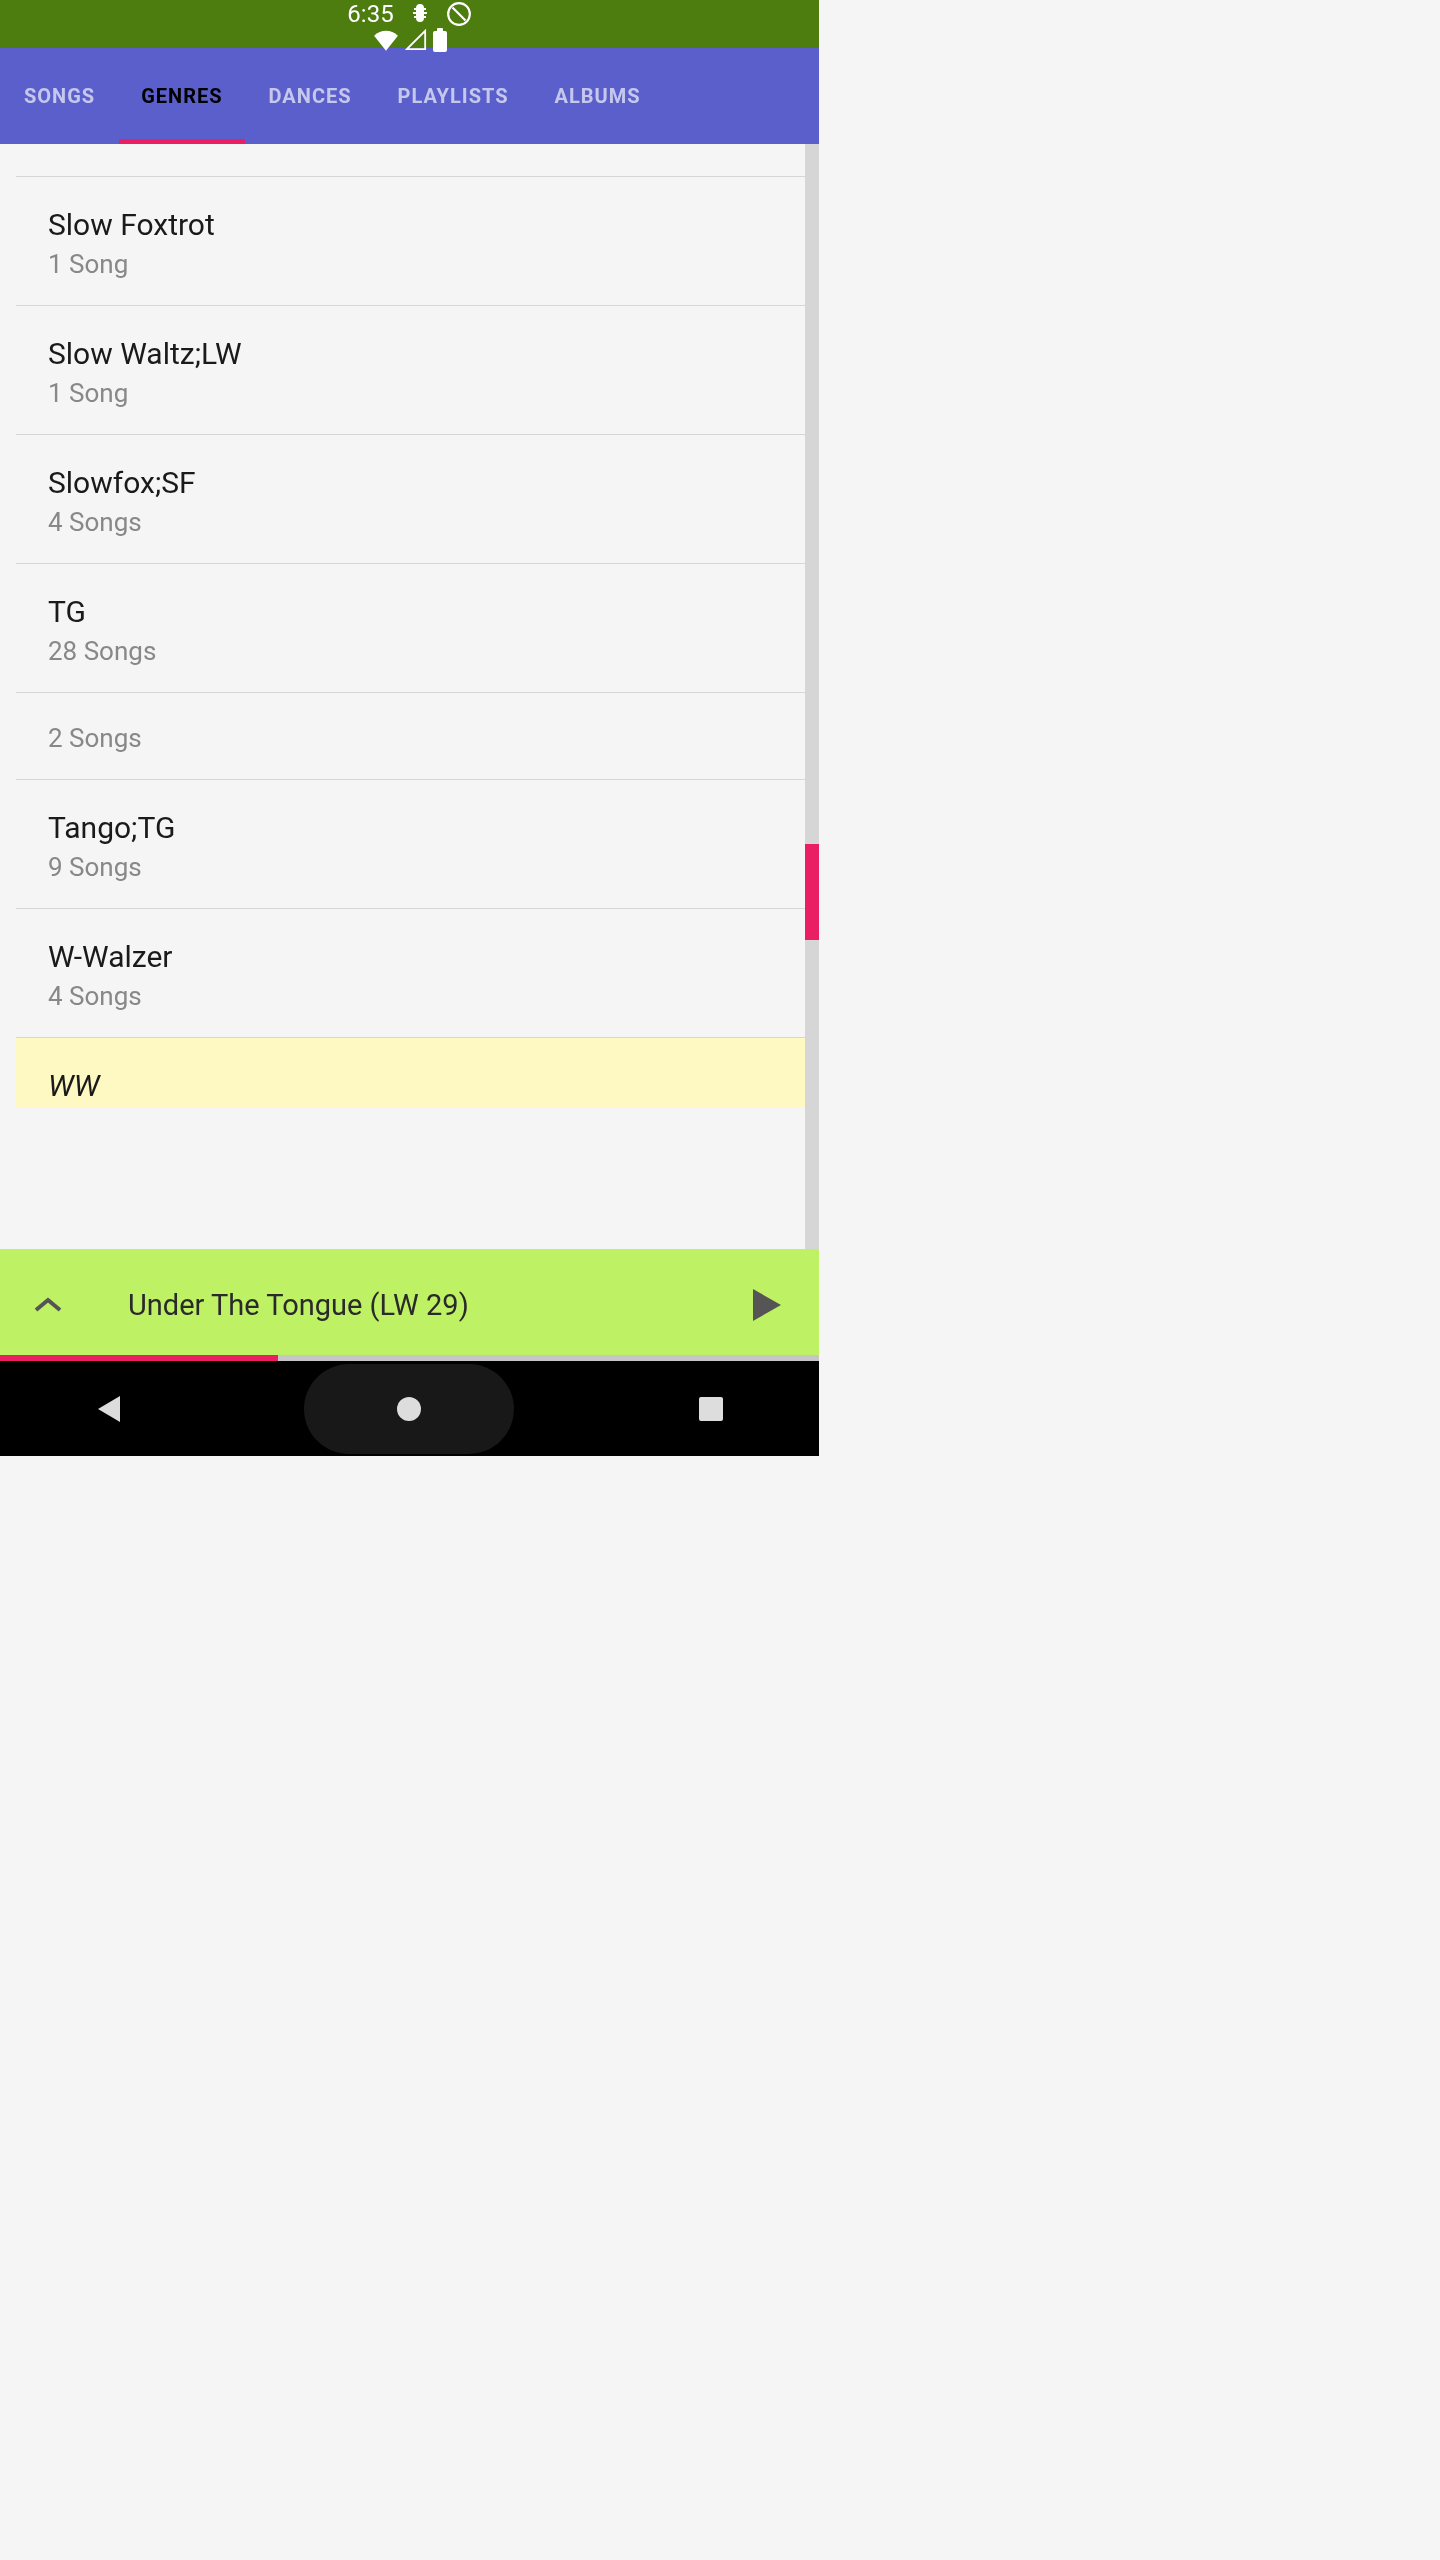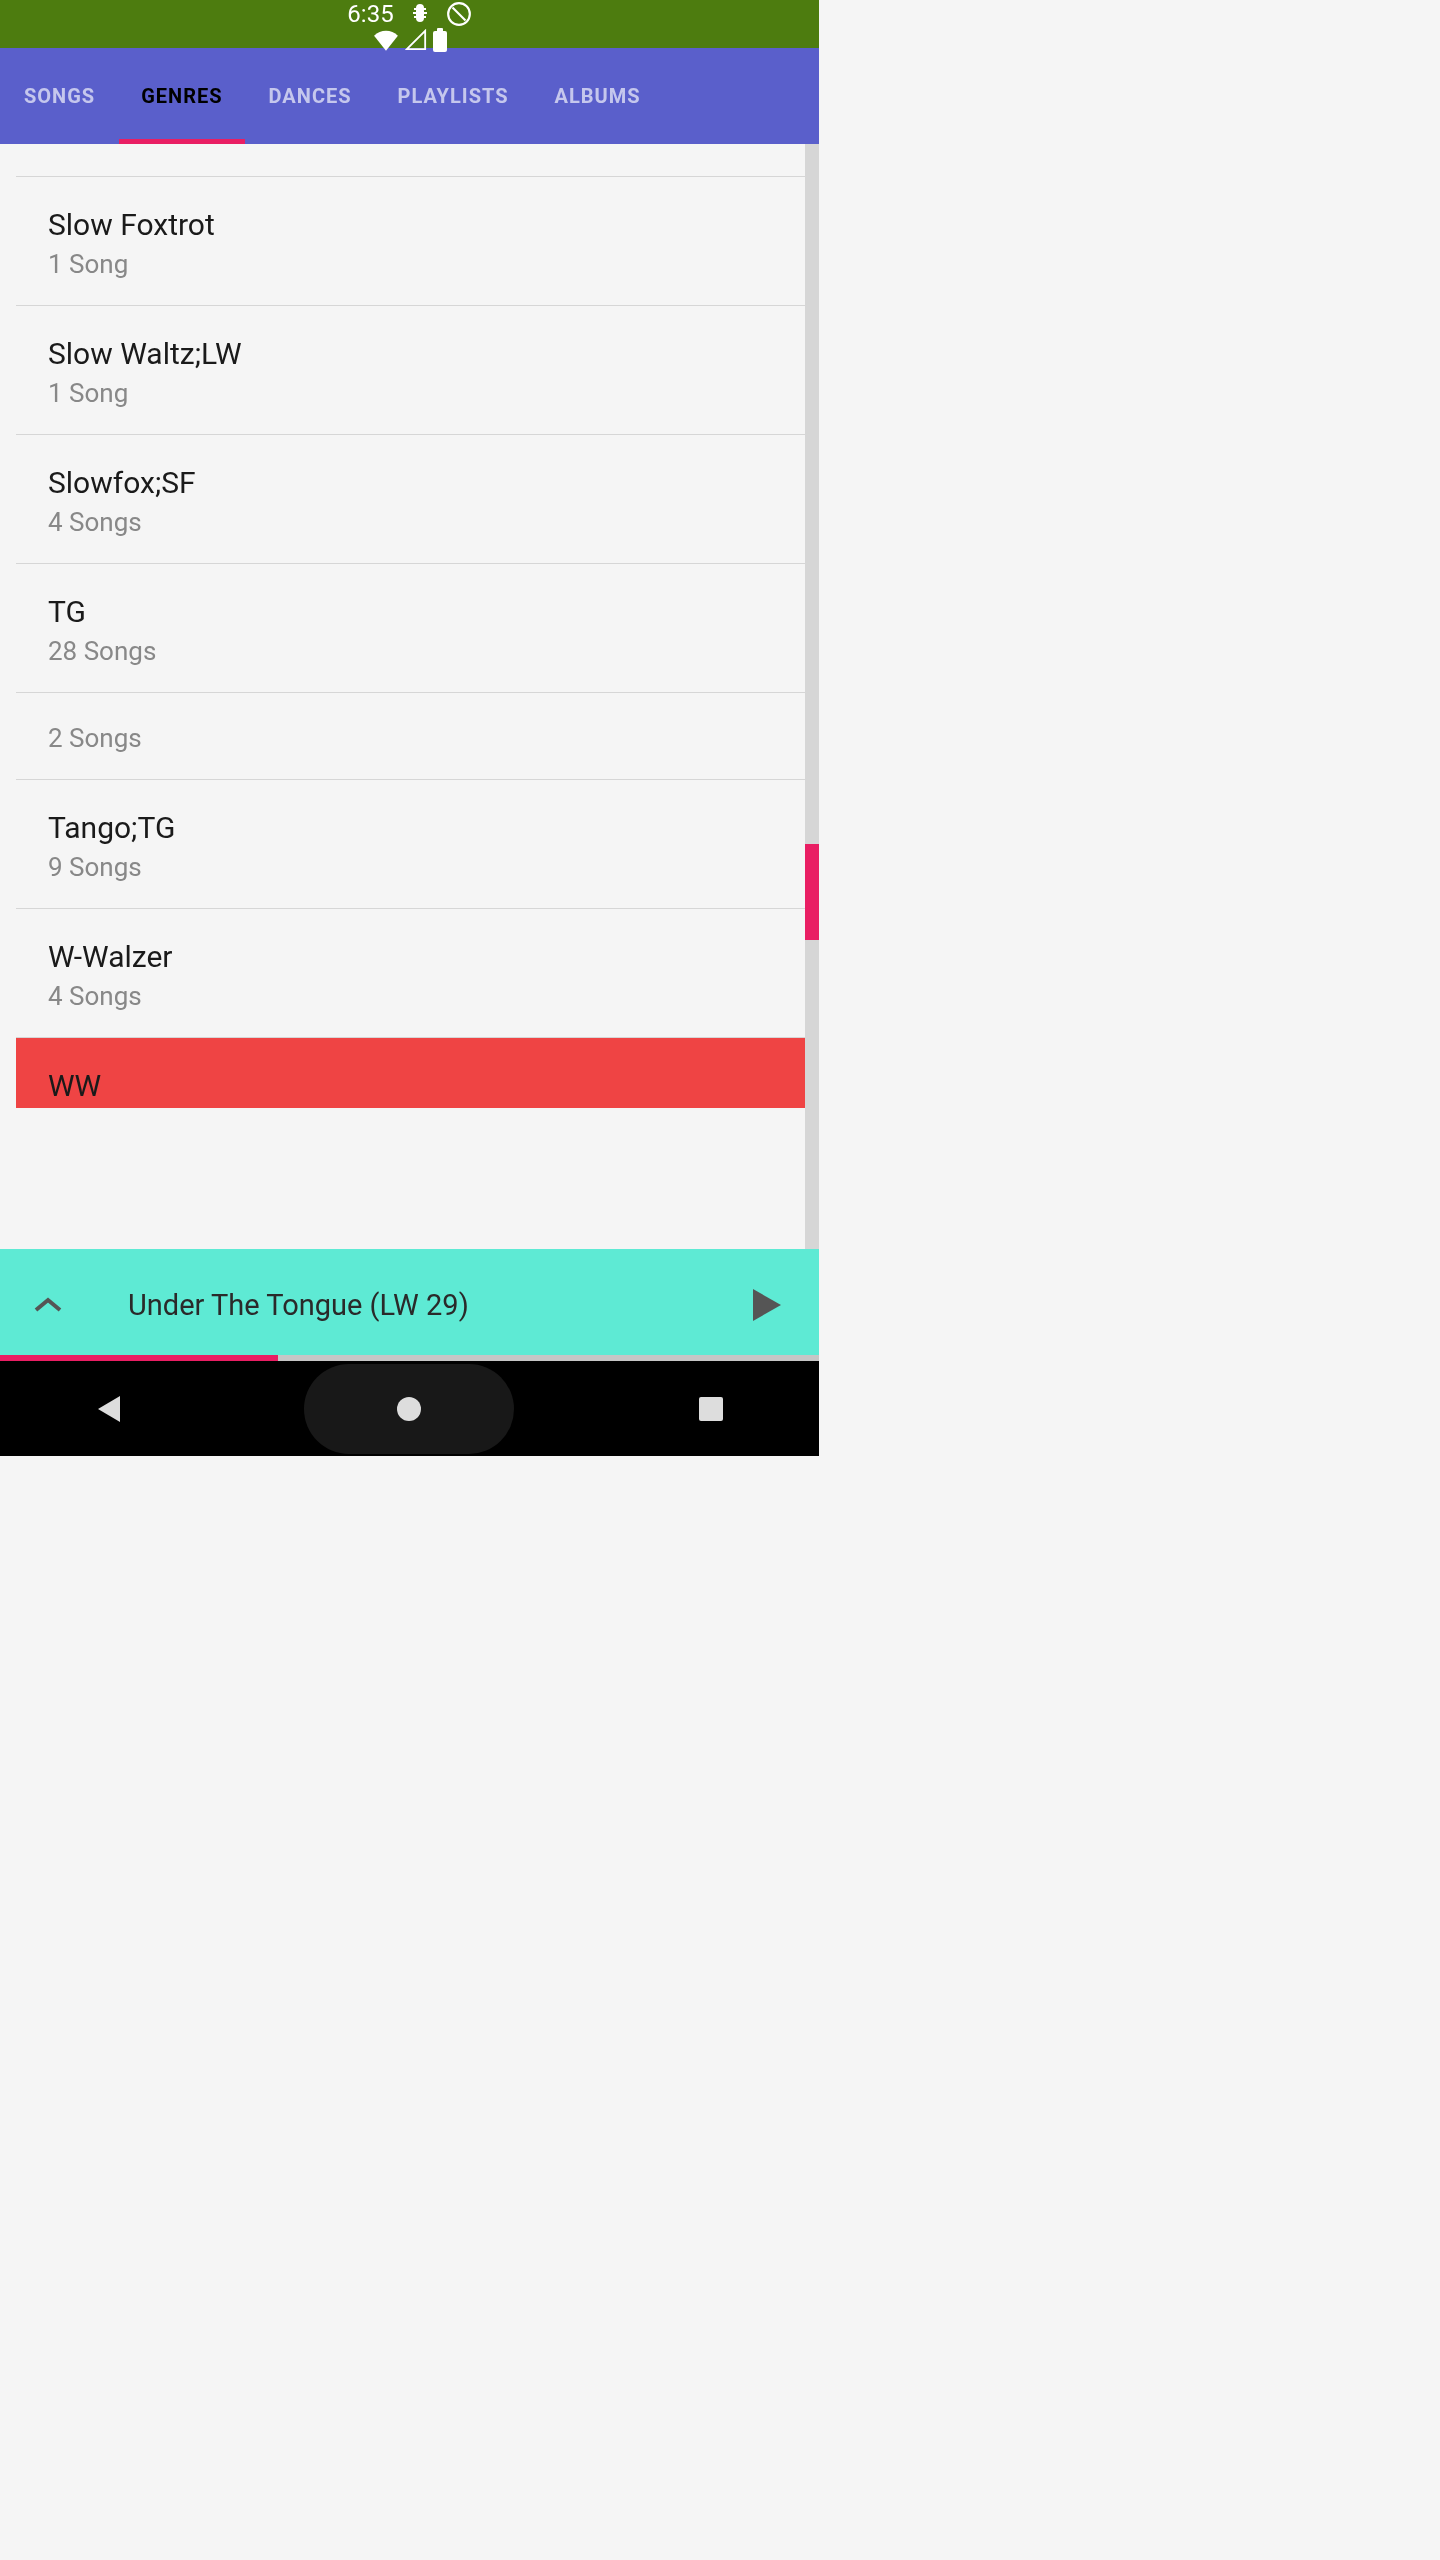--- a/index.html
+++ b/index.html
@@ -88,23 +88,24 @@
       line-height: 1.2;
       margin-bottom: 6px;
     }
     .item-subtitle {
       font-size: 26px;
       color: #888;
       font-weight: 400;
     }
     .item-partial-bottom {
       padding: 30px 32px 0 32px;
-      background: #ef4444;
+      background: #fef9c3;
       height: 70px;
       overflow: hidden;
+      font-style: italic;
     }
     .scrollbar-track {
       position: absolute;
       right: 0;
       top: 144px;
       bottom: 207px;
       width: 14px;
       background: #d6d6d6;
     }
     .scrollbar-thumb {
@@ -114,21 +115,21 @@
       height: 96px;
       background: #e91e63;
       top: 844px;
     }
     .now-playing {
       position: absolute;
       bottom: 95px;
       left: 0;
       right: 0;
       height: 112px;
-      background: #5eead4;
+      background: #bef264;
       display: flex;
       align-items: center;
       padding: 0 28px;
     }
     .chevron-up {
       width: 40px;
       display: flex;
       justify-content: center;
     }
     .now-playing-title {

